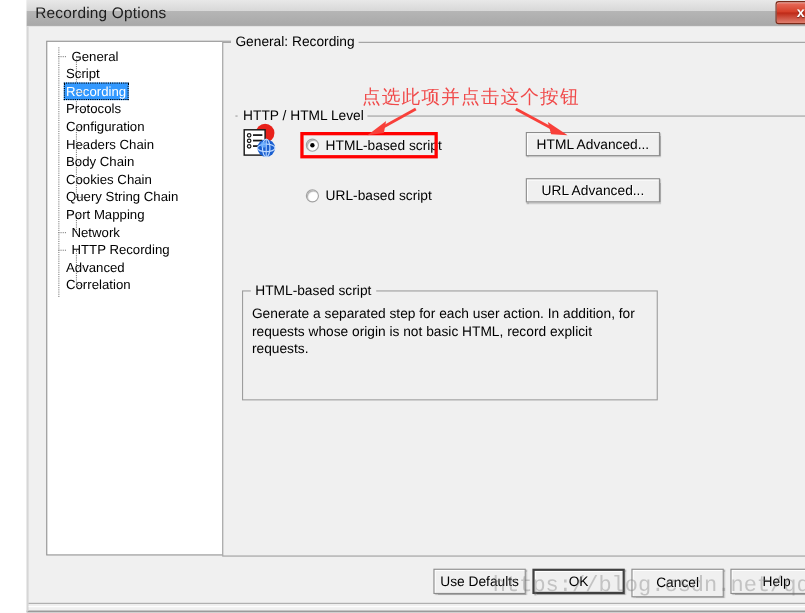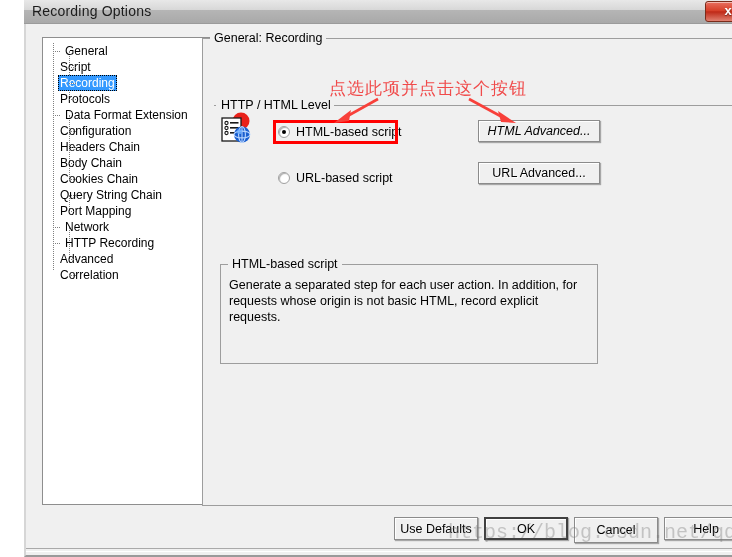--- a/index.html
+++ b/index.html
@@ -306,21 +306,20 @@
       <div class="v-line" style="left:26px; top:13px; height:48px;"></div>
       <div class="v-line" style="left:26px; top:77px; height:64px;"></div>
       <div class="v-line" style="left:26px; top:157px; height:16px;"></div>
       <div class="v-line" style="left:26px; top:189px; height:32px;"></div>
 
       <div id="tree-nodes">
           <div class="tree-node lvl1"><span class="h-line" style="top: 8px; width: 7px; left: 10px;"></span><span class="tn-label">General</span></div>
           <div class="tree-node lvl2"><span class="h-line" style="top: 8px; width: 7px; left: 26px;"></span><span class="tn-label">Script</span></div>
           <div class="tree-node lvl2 selected"><span class="h-line" style="top: 8px; width: 7px; left: 26px;"></span><span class="tn-label">Recording</span></div>
           <div class="tree-node lvl2"><span class="h-line" style="top: 8px; width: 7px; left: 26px;"></span><span class="tn-label">Protocols</span></div>
-          <div class="tree-node lvl1"><span class="h-line" style="top: 8px; width: 7px; left: 10px;"></span><span class="tn-label">Data Format Extension</span></div>
           <div class="tree-node lvl2"><span class="h-line" style="top: 8px; width: 7px; left: 26px;"></span><span class="tn-label">Configuration</span></div>
           <div class="tree-node lvl2"><span class="h-line" style="top: 8px; width: 7px; left: 26px;"></span><span class="tn-label">Headers Chain</span></div>
           <div class="tree-node lvl2"><span class="h-line" style="top: 8px; width: 7px; left: 26px;"></span><span class="tn-label">Body Chain</span></div>
           <div class="tree-node lvl2"><span class="h-line" style="top: 8px; width: 7px; left: 26px;"></span><span class="tn-label">Cookies Chain</span></div>
           <div class="tree-node lvl2"><span class="h-line" style="top: 8px; width: 7px; left: 26px;"></span><span class="tn-label">Query String Chain</span></div>
           <div class="tree-node lvl2"><span class="h-line" style="top: 8px; width: 7px; left: 26px;"></span><span class="tn-label">Port Mapping</span></div>
           <div class="tree-node lvl1"><span class="h-line" style="top: 8px; width: 7px; left: 10px;"></span><span class="tn-label">Network</span></div>
           <div class="tree-node lvl1"><span class="h-line" style="top: 8px; width: 7px; left: 10px;"></span><span class="tn-label">HTTP Recording</span></div>
           <div class="tree-node lvl2"><span class="h-line" style="top: 8px; width: 7px; left: 26px;"></span><span class="tn-label">Advanced</span></div>
           <div class="tree-node lvl2"><span class="h-line" style="top: 8px; width: 7px; left: 26px;"></span><span class="tn-label">Correlation</span></div>
@@ -355,21 +354,21 @@
       <span class="radio-label">HTML-based script</span>
     </div>
 
     <div class="radio-row" id="radio-1" style="left:252px; top:147px;">
       <span class="radio-dot"></span>
       <span class="radio-label">URL-based script</span>
     </div>
 
     <div id="radio-highlight"></div>
 
-    <button class="btn" style="left:452px; top:96px; width:122px; height:22px;font-style:italic;">HTML Advanced...</button>
+    <button class="btn" style="left:452px; top:96px; width:122px; height:22px;">HTML Advanced...</button>
     <button class="btn disabled" style="left:452px; top:138px; width:122px; height:22px;">URL Advanced...</button>
 
     <div id="desc-group"></div>
     <div id="desc-title">HTML-based script</div>
     <div id="desc-text">Generate a separated step for each user action. In addition, for requests whose origin is not basic HTML, record explicit requests.</div>
 
     <div id="annot-text">点选此项并点击这个按钮</div>
 
     <svg class="arrow-svg" style="left:300px; top:72px; width:60px; height:30px;" viewBox="0 0 60 30">
       <path d="M52 3 L18 22" stroke="#f8403a" stroke-width="2.6" fill="none"></path>

